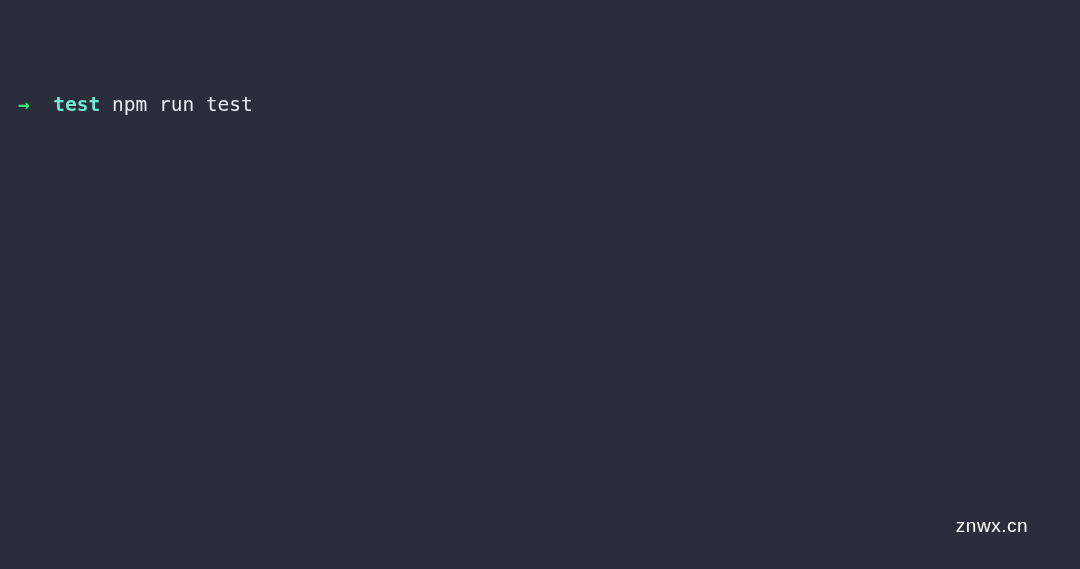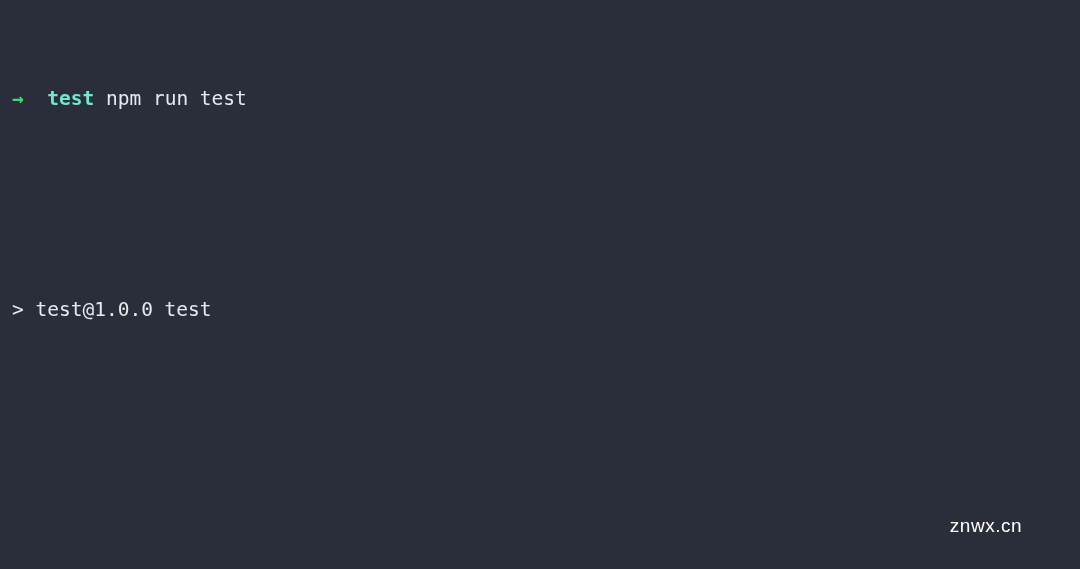--- a/index.html
+++ b/index.html
@@ -15,57 +15,56 @@
   }
   #terminal {
     position: relative;
     width: 1032px;
     height: 569px;
     background: #2a2e3b;
     font-family: "DejaVu Sans Mono", "Liberation Mono", monospace;
     font-size: 19.5px;
     line-height: 27px;
     color: #e6e9ef;
-    padding: 4px;
+    padding: 10px;
     box-sizing: border-box;
     white-space: pre;
     letter-spacing: 0px;
   }
   .line {
     white-space: pre;
     height: 27px;
     padding-left: 8px;
     box-sizing: border-box;
   }
   .line.blank { height: 22px; }
 
   .prompt-arrow { color: #3ddc6f; font-weight: bold; }
   .prompt-dir   { color: #6fe7d2; font-weight: bold; }
   .cmd          { color: #e6e9ef; }
   .npm-out      { color: #e6e9ef; }
   #watermark {
     position: absolute;
-    right: 10px;
+    right: 4px;
     bottom: 30px;
     color: #ffffff;
     font-family: "Liberation Sans", sans-serif;
     font-size: 19px;
     letter-spacing: 0.5px;
   }
 </style>
 </head>
 <body>
 
 <div id="terminal">
 
   <div class="line"><span class="prompt-arrow">→</span><span>  </span><span class="prompt-dir">test</span><span> </span><span class="cmd">npm run test</span></div>
 
   <div class="line blank"> </div>
 
-  <div class="line"><span class="npm-out">&gt; test@1.0.0 test</span></div>
 
   <div class="line blank"> </div>
 
   
 
   
 
   
 
   

